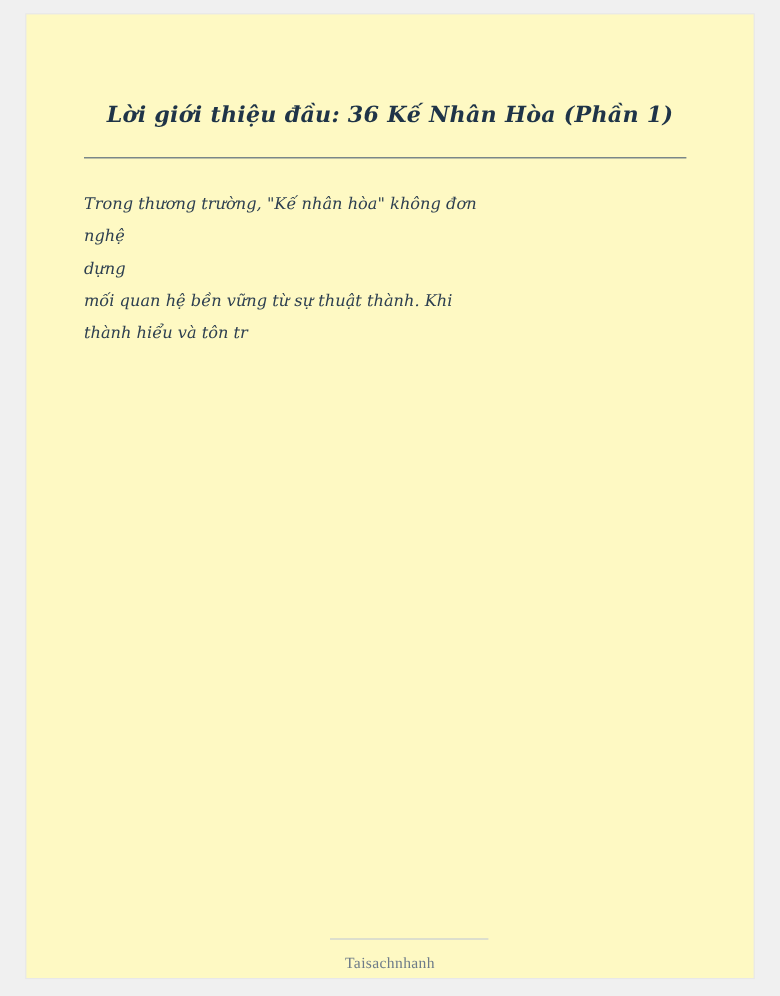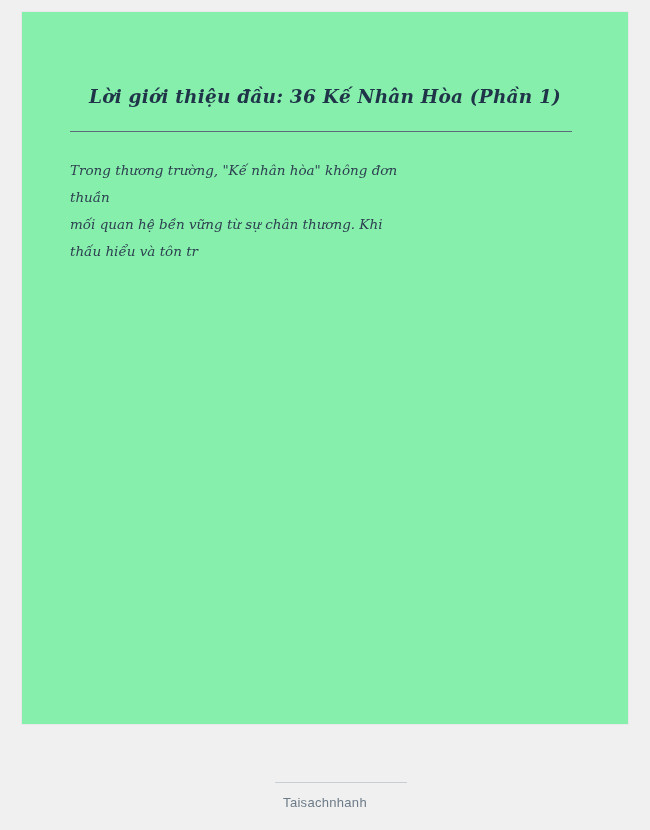--- a/index.html
+++ b/index.html
@@ -11,22 +11,22 @@
     height: 830px;
     background: #f0f0f0;
     font-family: "Liberation Serif", serif;
     overflow: hidden;
   }
   .page {
     position: absolute;
     left: 22px;
     top: 12px;
     width: 606px;
-    height: 712px;
-    background: #86efac;
+    height: 803px;
+    background: #fef9c3;
     box-sizing: border-box;
     box-shadow: 0 0 0 1px #e8e8e8;
   }
   .doc-title {
     position: absolute;
     left: 0;
     right: 0;
     top: 74px;
     text-align: center;
     font-family: "DejaVu Serif", serif;
@@ -66,37 +66,38 @@
     top: 770px;
     height: 1px;
     background: #c7ced4;
   }
   .footer-text {
     position: absolute;
     left: 0;
     right: 0;
     top: 783px;
     text-align: center;
-    font-family: Liberation Sans, sans-serif;
+    font-family: Liberation Serif, serif;
     font-size: 13px;
     color: #6d7b88;
     letter-spacing: 0.3px;
   }
 </style>
 </head>
 <body>
 
 <div class="page">
 
   <div class="doc-title">Lời giới thiệu đầu: 36 Kế Nhân Hòa (Phần 1)</div>
 
   <div class="title-rule"></div>
 
   <div class="body-block">
     <div class="body-line">Trong thương trường, "Kế nhân hòa" không đơn</div>
-    <div class="body-line">thuần</div>
-    <div class="body-line">mối quan hệ bền vững từ sự chân thương. Khi</div>
-    <div class="body-line">thấu hiểu và tôn tr</div>
+    <div class="body-line">nghệ</div>
+    <div class="body-line">dựng</div>
+    <div class="body-line">mối quan hệ bền vững từ sự thuật thành. Khi</div>
+    <div class="body-line">thành hiểu và tôn tr</div>
   </div>
 
   <div class="footer-rule"></div>
   <div class="footer-text">Taisachnhanh</div>
 </div>
 
 </body></html>

